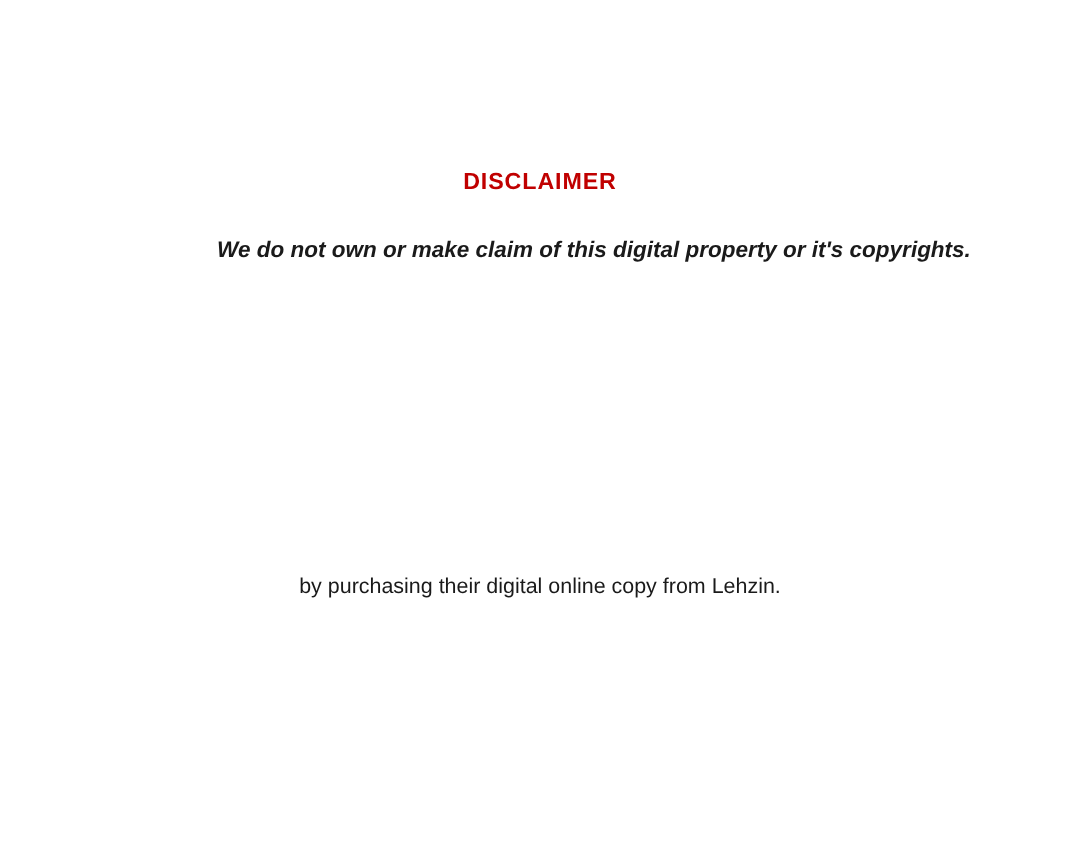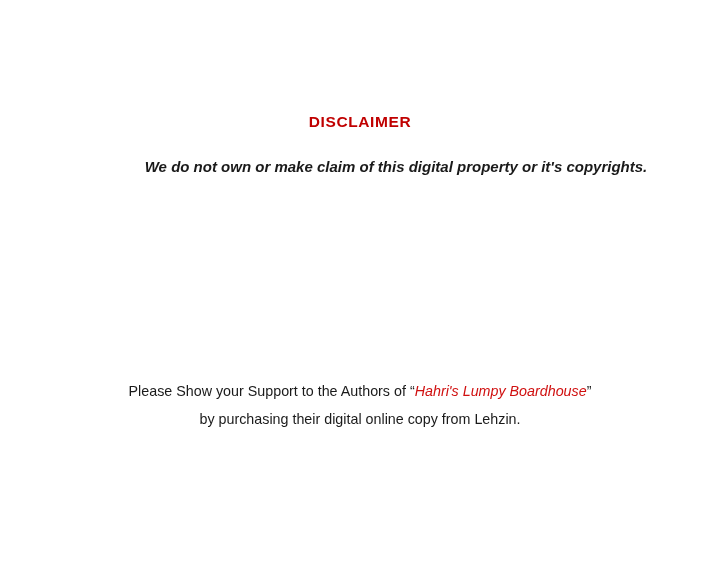--- a/index.html
+++ b/index.html
@@ -73,19 +73,16 @@
 <div class="page">
 
   <div class="disclaimer-title">DISCLAIMER</div>
 
   <div class="disclaimer-body">
     <div>We do not own or make claim of this digital property or it's copyrights.</div>
     <span class="para-gap"></span>
   </div>
 
   <div class="support-block">
-    <div>
-      <span>Please Show your Support to the Authors of </span><span class="quote">“</span><span class="title-ref">Hahri's Lumpy Boardhouse</span><span class="quote">”</span>
-    </div>
     <div>by purchasing their digital online copy from Lehzin.</div>
   </div>
 
 </div>
 
 </body></html>

